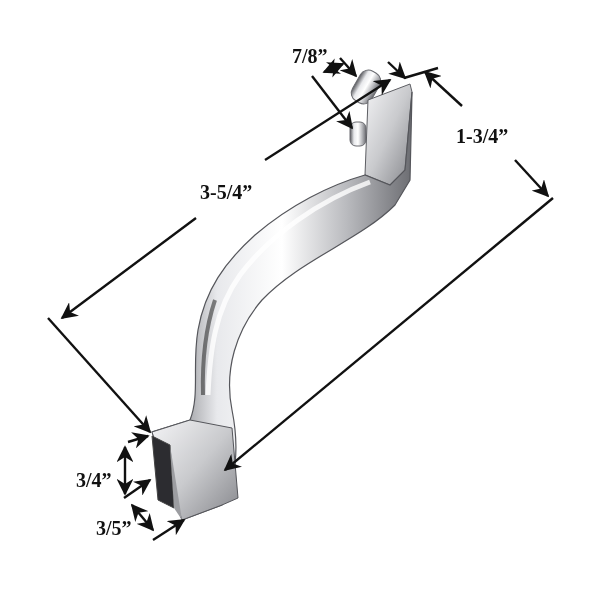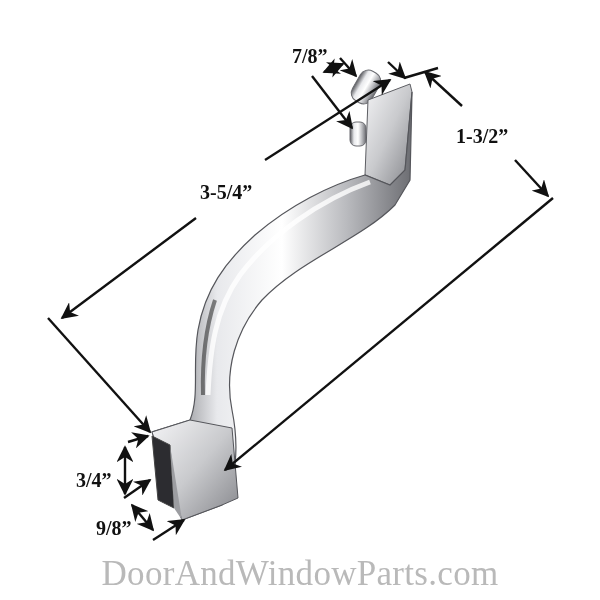--- a/index.html
+++ b/index.html
@@ -96,19 +96,18 @@
       <line x1="128" y1="442" x2="148" y2="436" marker-end="url(#arrow)"></line>
       <line x1="125" y1="447" x2="125" y2="494" marker-end="url(#arrow)" marker-start="url(#arrow)"></line>
       <line x1="124" y1="498" x2="150" y2="480" marker-end="url(#arrow)"></line>
 
       <line x1="132" y1="505" x2="153" y2="530" marker-end="url(#arrow)" marker-start="url(#arrow)"></line>
       <line x1="153" y1="540" x2="184" y2="520" marker-end="url(#arrow)"></line>
     </g>
   </svg>
 
   <div class="dim-label" style="left:292px; top:46px;">7/8”</div>
-  <div class="dim-label" style="left:456px; top:126px;">1-3/2”</div>
+  <div class="dim-label" style="left:456px; top:126px;">1-3/4”</div>
   <div class="dim-label" style="left:200px; top:182px;">3-5/4”</div>
   <div class="dim-label" style="left:76px; top:470px;text-align:center;">3/4”</div>
-  <div class="dim-label" style="left:96px; top:518px;">9/8”</div>
+  <div class="dim-label" style="left:96px; top:518px;">3/5”</div>
 
-  <div class="watermark">DoorAndWindowParts.com</div>
 </div>
 
 </body></html>

